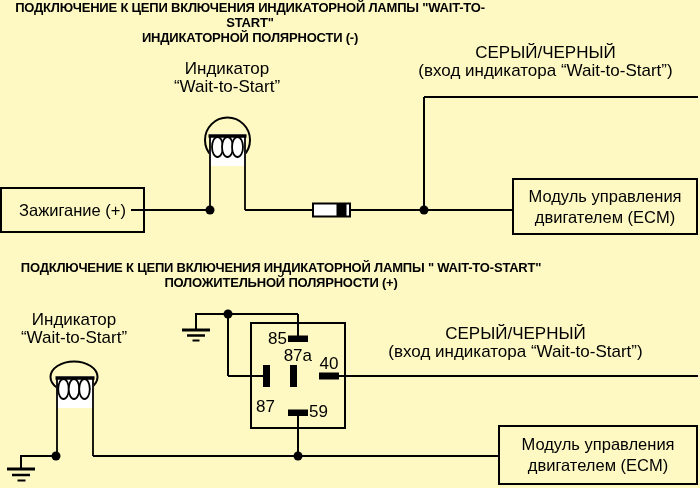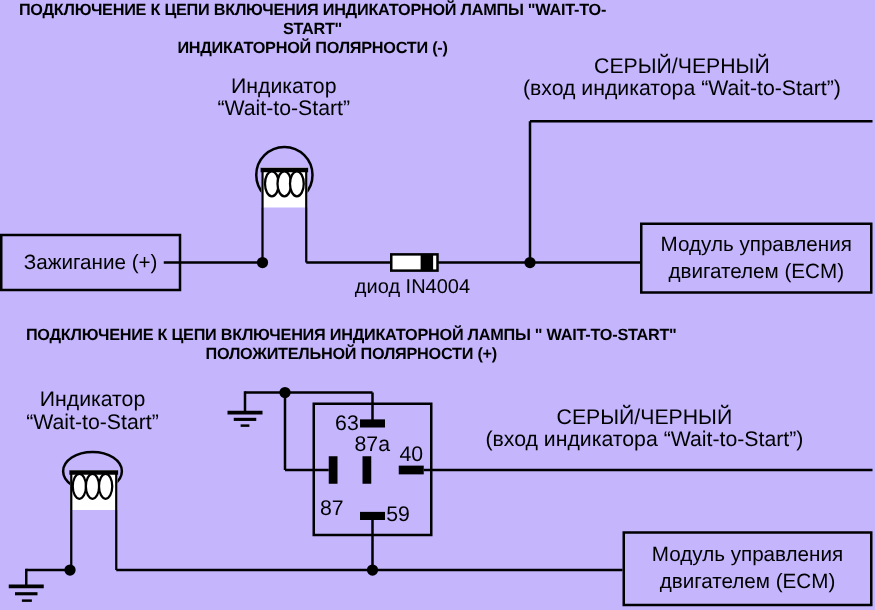--- a/index.html
+++ b/index.html
@@ -1,16 +1,16 @@
 <!DOCTYPE html>
 <html><head>
 <meta charset="utf-8">
 <style>
   html,body{margin:0;padding:0;background:#fff;}
-  #stage{position:relative;width:700px;height:488px;background:#c4b5fd;overflow:hidden;
+  #stage{position:relative;width:700px;height:488px;background:#fef9c3;overflow:hidden;
          font-family:"Liberation Sans", sans-serif;color:#000;}
   #wiring{position:absolute;left:0;top:0;}
   .abs{position:absolute;}
   .title{font-weight:bold;font-size:13px;line-height:15px;text-align:center;letter-spacing:-0.2px;}
   .lbl{font-size:17px;line-height:18px;text-align:center;}
   .box{border:2px solid #000;box-sizing:border-box;display:flex;flex-direction:column;
        align-items:center;justify-content:center;font-size:16.5px;line-height:21px;text-align:center;}
   .pin{font-size:17px;line-height:15px;}
   .small-lbl{font-size:16px;text-align:center;}
 </style>
@@ -115,23 +115,20 @@
 
   <div class="abs lbl" style="left:398px;top:44px;width:295px;">
     <div>СЕРЫЙ/ЧЕРНЫЙ</div>
     <div>(вход индикатора “Wait-to-Start”)</div>
   </div>
 
   <div class="abs box" style="left:0;top:187px;width:145px;height:46px;">
     <div>Зажигание (+)</div>
   </div>
 
-  <div class="abs small-lbl" style="left:280px;top:221px;width:100px;">
-    <span>диод IN4004</span>
-  </div>
 
   <div class="abs box" style="left:512px;top:178px;width:186px;height:57px;">
     <div>Модуль управления</div>
     <div>двигателем (ECM)</div>
   </div>
 
   <div class="abs title" style="left:0;top:260px;width:562px;">
     <div>ПОДКЛЮЧЕНИЕ К ЦЕПИ ВКЛЮЧЕНИЯ ИНДИКАТОРНОЙ ЛАМПЫ " WAIT-TO-START"</div>
     <div>ПОЛОЖИТЕЛЬНОЙ ПОЛЯРНОСТИ (+)</div>
   </div>
@@ -140,21 +137,21 @@
     <div>Индикатор</div>
     <div>“Wait-to-Start”</div>
   </div>
 
   <div class="abs lbl" style="left:368px;top:325px;width:295px;">
     <div>СЕРЫЙ/ЧЕРНЫЙ</div>
     <div>(вход индикатора “Wait-to-Start”)</div>
   </div>
 
   <div class="abs pin" style="left:262px;top:331px;width:25px;text-align:right;">
-    <span>63</span>
+    <span>85</span>
   </div>
   <div class="abs pin" style="left:275px;top:348px;width:37px;text-align:right;">
     <span>87a</span>
   </div>
   <div class="abs pin" style="left:316px;top:356px;width:26px;text-align:center;">
     <span>40</span>
   </div>
   <div class="abs pin" style="left:256px;top:387px;width:26px;margin-top:12px;">
     <span>87</span>
   </div>

